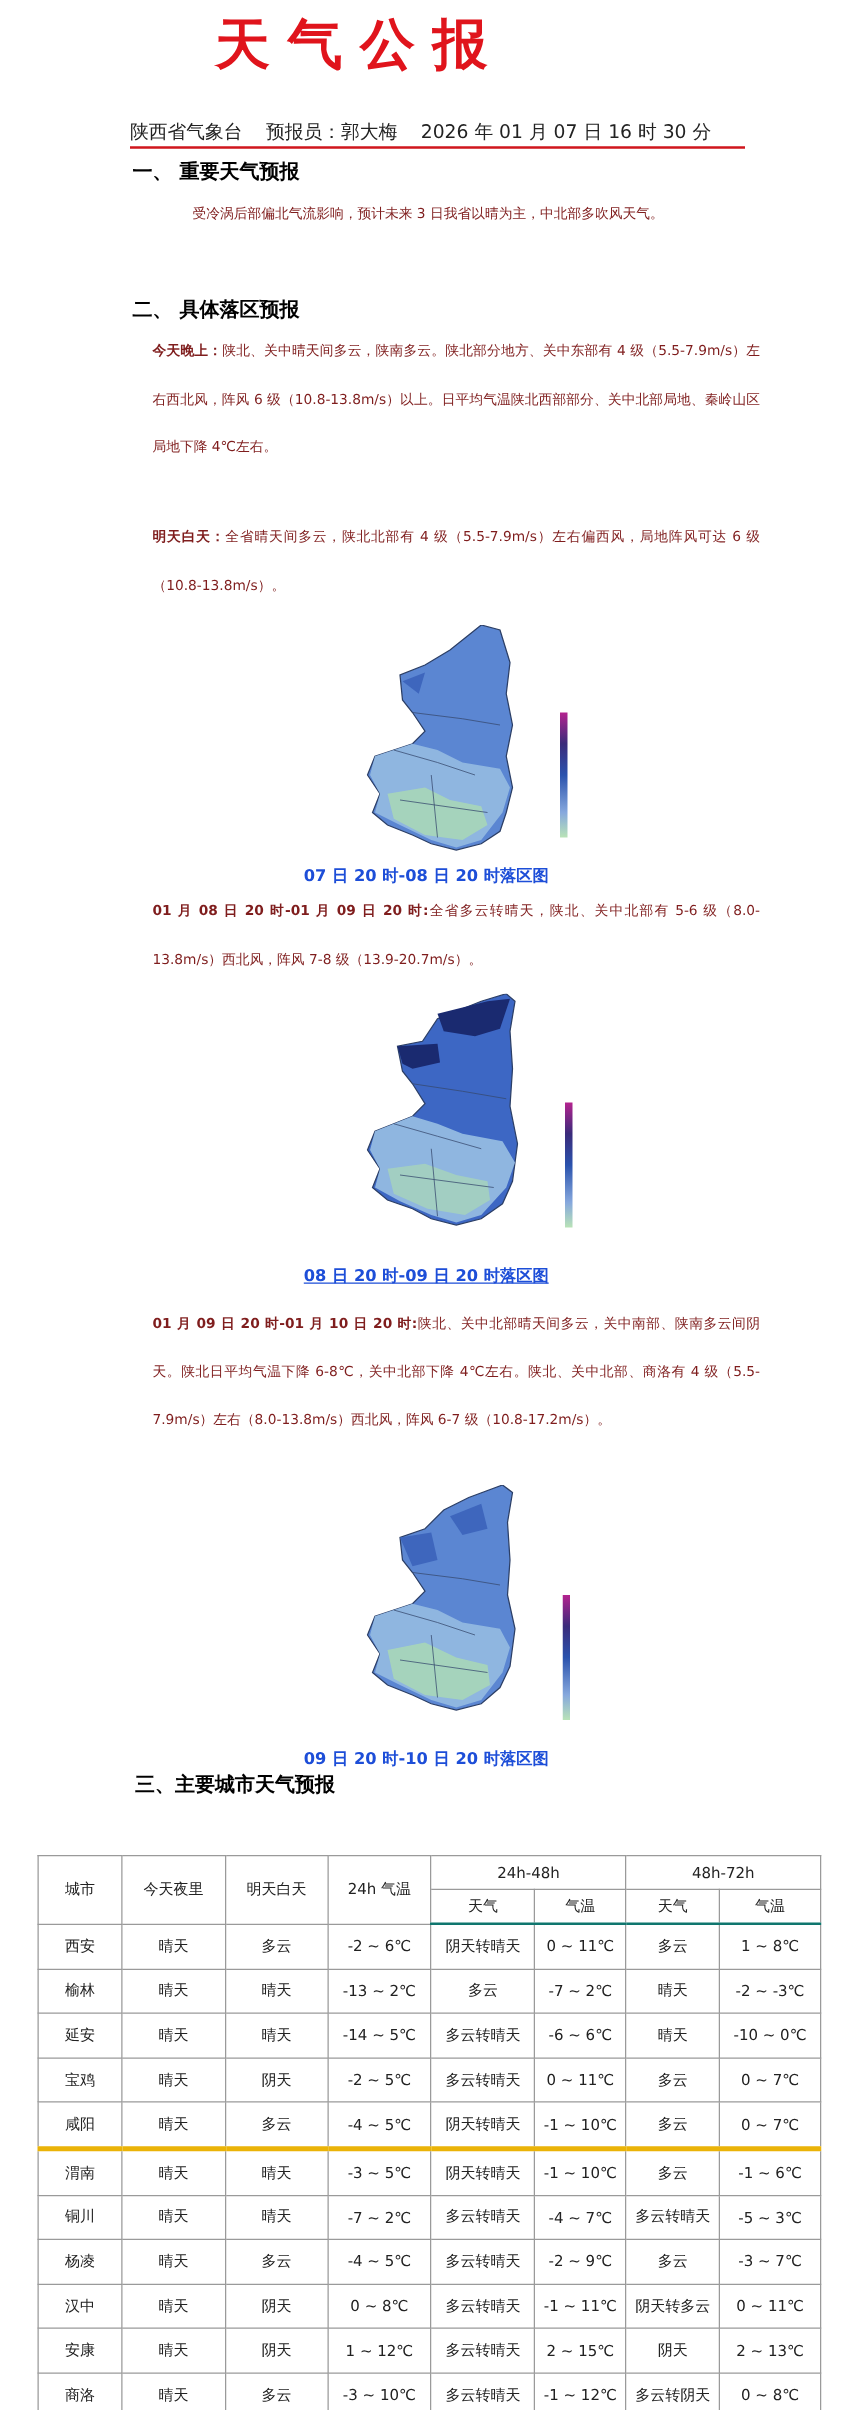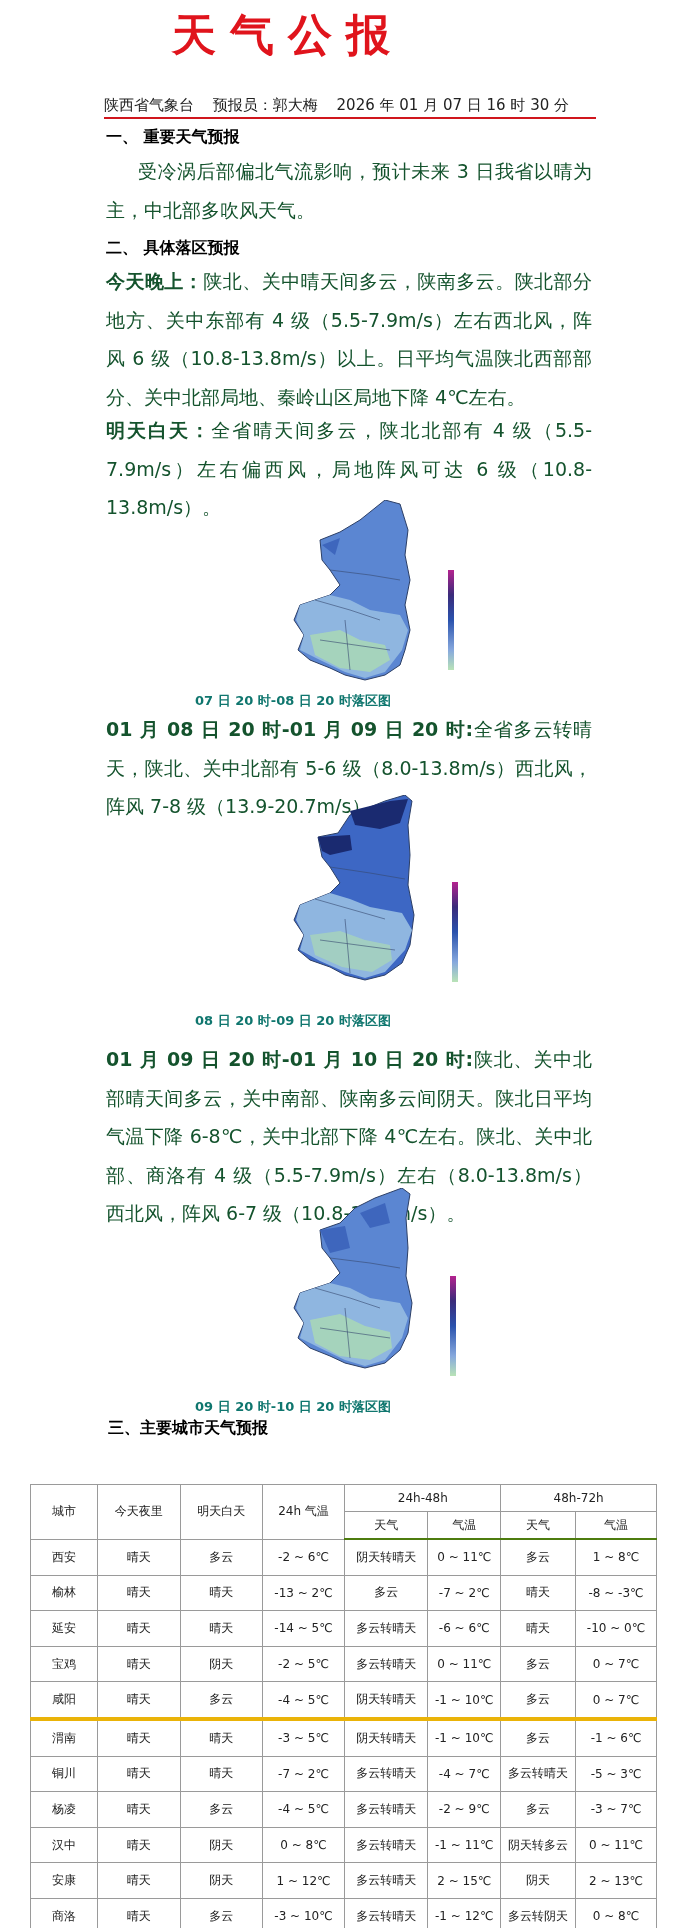--- a/index.html
+++ b/index.html
@@ -2,30 +2,30 @@
 <html><head>
 <meta charset="utf-8">
 <style>
   html,body{margin:0;padding:0;background:#fff;}
   body{width:690px;height:1928px;position:relative;overflow:hidden;font-family:"DejaVu Sans","Liberation Sans",sans-serif;color:#111;}
   .title{position:absolute;left:0;width:576px;top:6px;text-align:center;font-size:44px;font-weight:bold;color:#e0141c;letter-spacing:14px;font-family:"DejaVu Sans",sans-serif;}
   .headerline{position:absolute;left:104px;width:490px;top:96px;font-size:15px;color:#222;white-space:nowrap;}
   .headerline span{margin-right:14px;margin-top:44px;}
   .redrule{position:absolute;left:104px;width:492px;top:117px;height:2px;background:#d0161d;}
   .h{position:absolute;left:106px;font-size:16px;font-weight:bold;color:#000000;}
-  .p{position:absolute;left:106px;width:486px;font-size:19px;line-height:38.5px;color:#14532d;text-align:justify;}
+  .p{position:absolute;left:122px;width:486px;font-size:11px;line-height:38.5px;color:#7f1d1d;text-align:justify;}
   .p b{font-weight:bold;}
   .indent{text-indent:32px;}
   .map{position:absolute;}
-  .caption{position:absolute;left:0;width:586px;text-align:center;font-size:13px;font-weight:bold;color:#0f766e;}
+  .caption{position:absolute;left:0;width:586px;text-align:center;font-size:13px;font-weight:bold;color:#1d4ed8;padding-left:48px;}
   table.wx{position:absolute;left:30px;top:1484px;width:627px;border-collapse:collapse;font-size:12px;color:#222;}
   table.wx td,table.wx th{border:1px solid #9a9a9a;text-align:center;font-weight:normal;padding:0;}
   table.wx th{height:26px;}
   table.wx td{height:34.6px;}
-  table.wx tr.hdrbot th{border-bottom:2px solid #4d7c0f;text-align:center;}
+  table.wx tr.hdrbot th{border-bottom:2px solid #0f766e;text-align:center;}
   table.wx tr.sep td{border-top:4px solid #eab308;}
   table.wx td.lc, table.wx th.lc{border-left:1.5px solid #333;}
   .legend{position:absolute;}
 </style>
 </head>
 <body>
 
 <div class="title">天气公报</div>
 
 <div class="headerline">
@@ -81,21 +81,21 @@
   <path d="M28 42 L60 40 L62 55 L40 60 L32 56 Z" fill="#1a2a70"></path>
   <path d="M10 110 L25 104 L40 98 L60 104 L80 112 L112 118 L122 135 L115 155 L95 177 L75 183 L55 177 L30 166 L10 155 L14 140 L6 125 Z" fill="#8fb6e0"></path>
   <path d="M20 140 L50 136 L75 145 L100 150 L102 165 L82 177 L52 172 L25 160 Z" fill="#a9d8b5" opacity="0.7"></path>
   <path d="M40 72 L80 78 L115 84 M25 104 L60 114 L95 124 M55 124 L60 178 M30 145 L105 155" stroke="#36486e" stroke-width="0.6" fill="none"></path>
 </svg>
 <div class="legend" style="left:452px;top:876px;">
   <svg width="28" height="108" viewBox="0 0 28 108">
     <rect x="0" y="6" width="6" height="100" fill="url(#lg)"></rect>
   </svg>
 </div>
-<div class="caption" style="top:1012px;">08 日 20 时-09 日 20 时落区图</div>
+<div class="caption" style="top:1012px;text-decoration:underline;">08 日 20 时-09 日 20 时落区图</div>
 
 <div class="p" style="top:1040px;">
   <b>01 月 09 日 20 时-01 月 10 日 20 时:</b><span>陕北、关中北部晴天间多云，关中南部、陕南多云间阴天。陕北日平均气温下降 6-8℃，关中北部下降 4℃左右。陕北、关中北部、商洛有 4 级（5.5-7.9m/s）左右（8.0-13.8m/s）西北风，阵风 6-7 级（10.8-17.2m/s）。</span>
 </div>
 
 <svg class="map" style="left:290px;top:1188px;" width="150" height="185" viewBox="0 0 150 185">
   <path d="M112 0 L120 6 L116 30 L118 60 L116 88 L122 115 L118 145 L110 162 L95 175 L75 180 L55 175 L40 168 L20 160 L8 150 L14 135 L4 120 L10 105 L25 100 L40 95 L50 85 L40 70 L32 60 L30 42 L50 35 L65 20 L85 10 Z" fill="#5b86d2" stroke="#2c3f66" stroke-width="1"></path>
   <path d="M30 42 L55 38 L60 60 L40 65 Z" fill="#3e66bd"></path>
   <path d="M70 25 L95 15 L100 35 L80 40 Z" fill="#3e66bd"></path>
   <path d="M10 105 L25 100 L40 95 L60 100 L80 110 L110 115 L118 130 L112 150 L95 172 L75 178 L55 172 L30 160 L10 150 L14 135 L6 120 Z" fill="#8fb6e0"></path>
@@ -150,21 +150,21 @@
         <td>1 ~ 8℃</td>
       </tr>
       <tr>
         <td>榆林</td>
         <td>晴天</td>
         <td>晴天</td>
         <td>-13 ~ 2℃</td>
         <td>多云</td>
         <td class="lc">-7 ~ 2℃</td>
         <td>晴天</td>
-        <td>-8 ~ -3℃</td>
+        <td>-2 ~ -3℃</td>
       </tr>
       <tr>
         <td>延安</td>
         <td>晴天</td>
         <td>晴天</td>
         <td>-14 ~ 5℃</td>
         <td>多云转晴天</td>
         <td class="lc">-6 ~ 6℃</td>
         <td>晴天</td>
         <td>-10 ~ 0℃</td>

